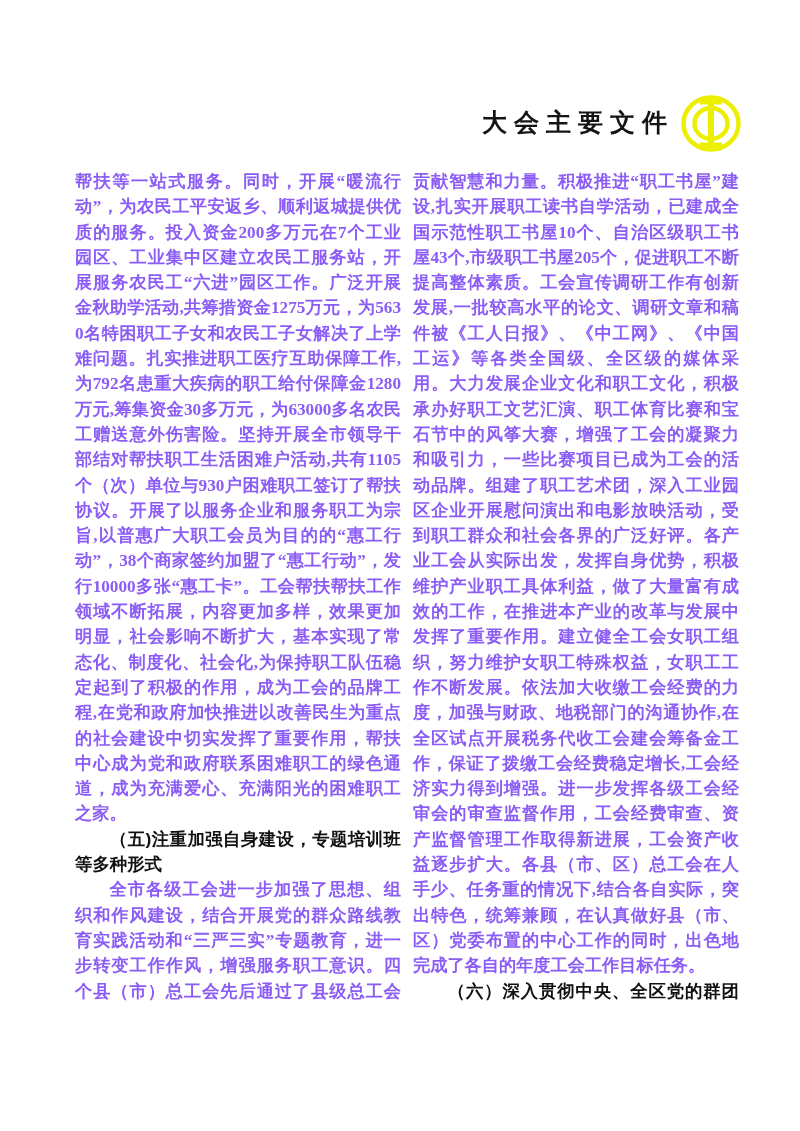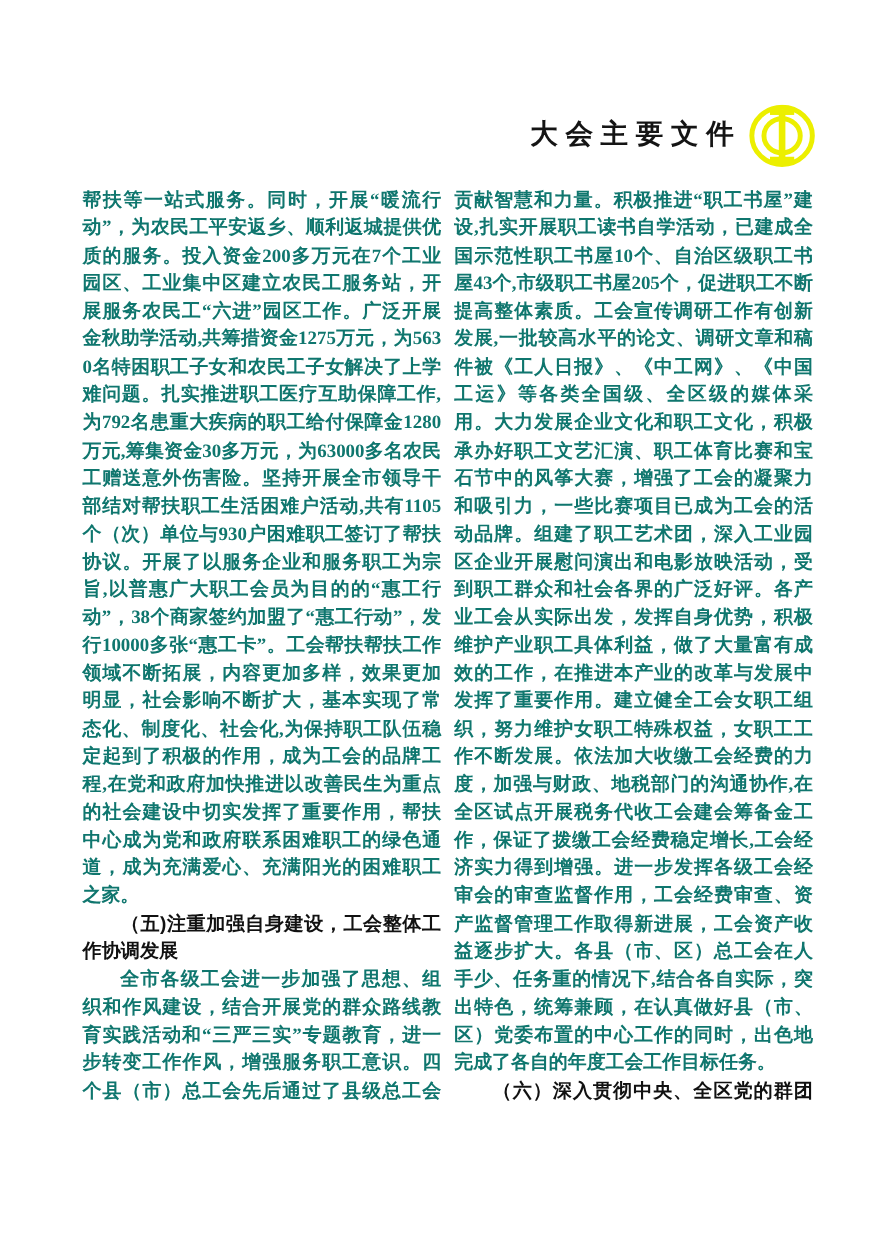--- a/index.html
+++ b/index.html
@@ -52,21 +52,21 @@
   .column {
     width: 326px;
     flex: 0 0 326px;
   }
   .para {
     margin: 0;
     font-size: 17.2px;
     line-height: 25.3px;
     text-align: justify;
     font-weight: 600;
-    color: #0f766e;
+    color: #8b5cf6;
     word-break: break-all;
   }
   .para.indent {
     text-indent: 2em;
   }
   .heading {
     margin: 0;
     font-size: 17.4px;
     line-height: 25.3px;
     text-align: justify;
@@ -100,21 +100,21 @@
       <rect x="28" y="4.5" width="6" height="48" fill="#ecef00"></rect>
       <rect x="20" y="4.5" width="22" height="5" fill="#ecef00"></rect>
       <rect x="20" y="47.5" width="22" height="5" fill="#ecef00"></rect>
     </svg>
   </div>
 
   <div class="content">
 
     <div class="column">
       <p class="para">帮扶等一站式服务。同时，开展“暖流行动”，为农民工平安返乡、顺利返城提供优质的服务。投入资金200多万元在7个工业园区、工业集中区建立农民工服务站，开展服务农民工“六进”园区工作。广泛开展金秋助学活动,共筹措资金1275万元，为5630名特困职工子女和农民工子女解决了上学难问题。扎实推进职工医疗互助保障工作,为792名患重大疾病的职工给付保障金1280万元,筹集资金30多万元，为63000多名农民工赠送意外伤害险。坚持开展全市领导干部结对帮扶职工生活困难户活动,共有1105个（次）单位与930户困难职工签订了帮扶协议。开展了以服务企业和服务职工为宗旨,以普惠广大职工会员为目的的“惠工行动”，38个商家签约加盟了“惠工行动”，发行10000多张“惠工卡”。工会帮扶帮扶工作领域不断拓展，内容更加多样，效果更加明显，社会影响不断扩大，基本实现了常态化、制度化、社会化,为保持职工队伍稳定起到了积极的作用，成为工会的品牌工程,在党和政府加快推进以改善民生为重点的社会建设中切实发挥了重要作用，帮扶中心成为党和政府联系困难职工的绿色通道，成为充满爱心、充满阳光的困难职工之家。</p>
-      <p class="heading">（五)注重加强自身建设，工会整体工作协调发展</p>
+      <p class="heading">（五)注重加强自身建设，专题培训班等多种形式</p>
       <p class="para indent">全市各级工会进一步加强了思想、组织和作风建设，结合开展党的群众路线教育实践活动和“三严三实”专题教育，进一步转变工作作风，增强服务职工意识。四个县（市）总工会先后通过了县级总工会标准化建设,并获得巩固标准化建设成果先进县（市）称号。在全区率先开展乡镇总工会建设试点工作,在岑溪市岑城镇、龙圩区龙圩镇、蒙山县蒙山镇、藤县藤州镇成立乡镇总工会。加大工会干部能力素质建设的力度，通过工会集中培训、选送到党校和工会干校学习、专题讲座等形式,加强对工会干部进行上岗资格培训、适应性培训和业务培训，工会干部的素质和能力得到增强。坚持工会干部每月一讲和道德讲堂活动，工会干部理论水平和业务能力显著提升，工会工作整体水平不断提高。我市工会与广东省肇庆市总工会、云浮市总工会分别签订工会合作框架协议，打造两地工会交流合作的平台和机制。加大工会宣传力度，建成开通梧州工会网,坚持正确舆论导向,办好《梧州工运》等刊物,加大对工人阶级主人翁作用的宣传，弘扬新时代劳模精神，弘扬主旋律,为推动我市经济保增长、促发展</p>
     </div>
 
     <div class="column">
       <p class="para">贡献智慧和力量。积极推进“职工书屋”建设,扎实开展职工读书自学活动，已建成全国示范性职工书屋10个、自治区级职工书屋43个,市级职工书屋205个，促进职工不断提高整体素质。工会宣传调研工作有创新发展,一批较高水平的论文、调研文章和稿件被《工人日报》、《中工网》、《中国工运》等各类全国级、全区级的媒体采用。大力发展企业文化和职工文化，积极承办好职工文艺汇演、职工体育比赛和宝石节中的风筝大赛，增强了工会的凝聚力和吸引力，一些比赛项目已成为工会的活动品牌。组建了职工艺术团，深入工业园区企业开展慰问演出和电影放映活动，受到职工群众和社会各界的广泛好评。各产业工会从实际出发，发挥自身优势，积极维护产业职工具体利益，做了大量富有成效的工作，在推进本产业的改革与发展中发挥了重要作用。建立健全工会女职工组织，努力维护女职工特殊权益，女职工工作不断发展。依法加大收缴工会经费的力度，加强与财政、地税部门的沟通协作,在全区试点开展税务代收工会建会筹备金工作，保证了拨缴工会经费稳定增长,工会经济实力得到增强。进一步发挥各级工会经审会的审查监督作用，工会经费审查、资产监督管理工作取得新进展，工会资产收益逐步扩大。各县（市、区）总工会在人手少、任务重的情况下,结合各自实际，突出特色，统筹兼顾，在认真做好县（市、区）党委布置的中心工作的同时，出色地完成了各自的年度工会工作目标任务。</p>
       <p class="heading">（六）深入贯彻中央、全区党的群团工作会议精神和市委的部署要求，扎实开展“三严三实”惠工行动</p>
       <p class="para indent">中央和全区党的群团工作会议以及市委有关会议召开后，各级工会把学习贯彻中央、自治区党的群团工作会议精神作为重要政治任务，通过举办讨论会、报告会、研讨会、专题培训班等多种形式,组织广大职工和工会干部认真学习领会群团工作会议精神，把思想和行动统一到党中央的战略决策部署和对工会工作的重要指示精神上来，以学习贯彻中央、全区党的群团工作会议精神以及市委有关部署为动力,促进工会各项工作。我会今年先后制定下发了《2015年全市企业集中建会活动实施方案》、《梧州市总工会关于深入开展“六有”工会创建活动的实施方案》、《梧州市总工会开展“特色建会”活动工作方案》、《梧州市总工会关于开展“访企业、问实情、优服务”走访调研活动工作方案》、</p>
     </div>
 
   </div>

